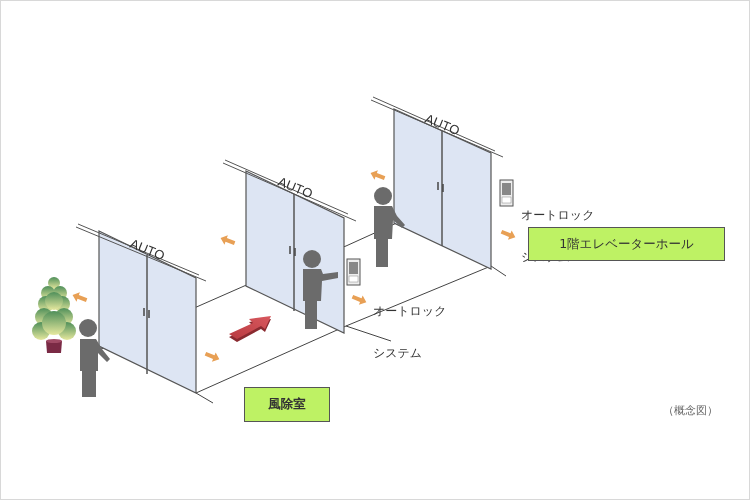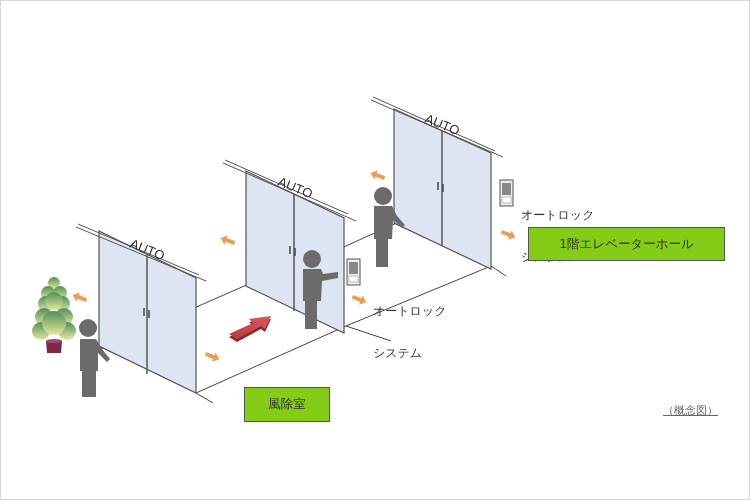--- a/index.html
+++ b/index.html
@@ -9,24 +9,24 @@
     border: 1px solid #d8d8d8;
     font-family: "DejaVu Sans", "Liberation Sans", sans-serif;
   }
   svg.scene { position: absolute; left: 0; top: 0; }
   .label {
     position: absolute; font-size: 12px; color: #333333; line-height: 14px;
     white-space: pre;
   }
   .box {
     position: absolute; box-sizing: border-box; border: 1px solid #555555;
-    background: #84cc16; display: flex; align-items: center; justify-content: center;
+    background: #bef264; display: flex; align-items: center; justify-content: center;
     font-size: 12.5px; color: #333333;
   }
-  .note { position: absolute; font-size: 11px; color: #666666; text-decoration: underline; }
+  .note { position: absolute; font-size: 11px; color: #666666; }
 </style>
 </head>
 <body>
 
 <div class="canvas">
   <svg class="scene" width="750" height="500" viewBox="0 0 750 500">
     <defs>
       <linearGradient id="treeGrad" x1="0" y1="0" x2="0" y2="1">
         <stop offset="0" stop-color="#4f8f5a"></stop>
         <stop offset="1" stop-color="#e6e89e"></stop>
@@ -155,17 +155,17 @@
 
   <div class="label" style="left:372px; top:275px;">
     <div>オートロック</div>
     <div>システム</div>
   </div>
   <div class="label" style="left:520px; top:179px;">
     <div>オートロック</div>
     <div>システム</div>
   </div>
 
-  <div class="box" style="left:243px; top:386px; width:86px; height:35px;">風除室</div>
+  <div class="box" style="left:243px; top:386px; width:86px; height:35px;font-weight:bold;">風除室</div>
   <div class="box" style="left:527px; top:226px; width:197px; height:34px;">1階エレベーターホール</div>
 
   <div class="note" style="left:662px; top:402px;">（概念図）</div>
 </div>
 
 </body></html>

